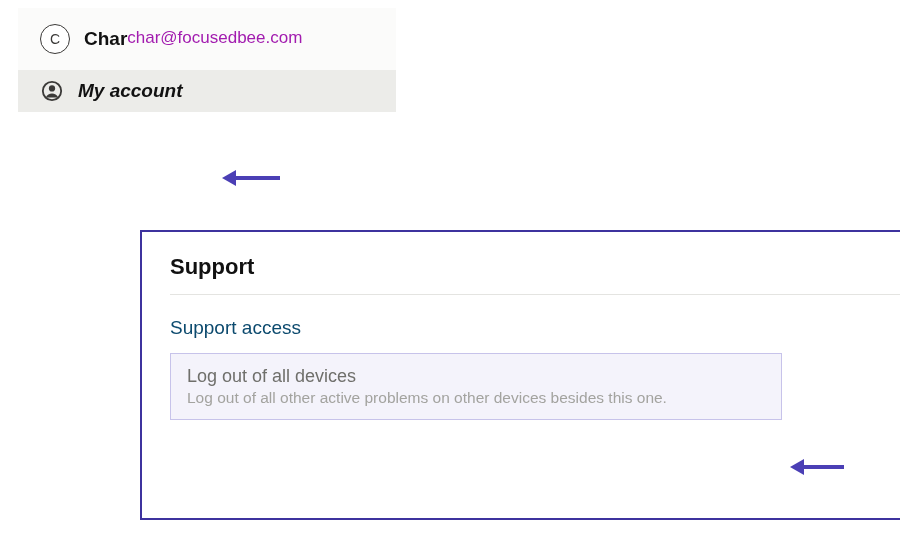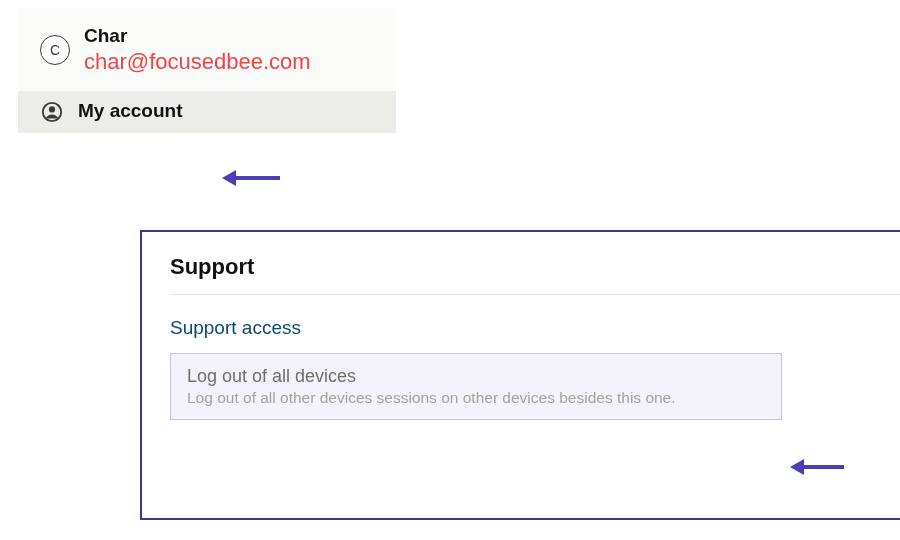--- a/index.html
+++ b/index.html
@@ -38,39 +38,41 @@
       border-radius: 50%;
       border: 1.5px solid #3b3a38;
       display: flex;
       align-items: center;
       justify-content: center;
       font-size: 14px;
       color: #3b3a38;
       margin-right: 14px;
       background: #fff;
     }
-    .profile-texts { display: flex; flex-direction: column; }
+    .profile-texts { display: flex; flex-direction: row; }
     .profile-name {
       font-weight: 700;
       font-size: 19px;
       color: #111;
       line-height: 1.25;
     }
     .profile-email {
-      color: #ef4444;
-      font-size: 22px;
+      color: #a21caf;
+      font-size: 17px;
       line-height: 1.25;
     }
 
     .sidebar-item {
       display: flex;
+      align-items: center;
       padding: 9px 22px;
       background: #ecece9;
       cursor: pointer;
       position: relative;
+      font-style: italic;
     }
     .sidebar-item .icon {
       width: 24px;
       height: 24px;
       margin-right: 14px;
       display: flex;
       align-items: center;
       justify-content: center;
     }
     .sidebar-item-label {
@@ -183,20 +185,20 @@
 </div>
 
 <div class="support-panel">
   <div class="support-title">Support</div>
   <hr class="support-divider">
 
   <div class="support-subtitle">Support access</div>
 
   <div class="logout-box">
     <div class="logout-title">Log out of all devices</div>
-    <div class="logout-desc">Log out of all other devices sessions on other devices besides this one.</div>
+    <div class="logout-desc">Log out of all other active problems on other devices besides this one.</div>
   </div>
 </div>
 
 <div class="arrow arrow2">
   <div class="arrow-head"></div>
   <div class="arrow-line"></div>
 </div>
 
 </body></html>

